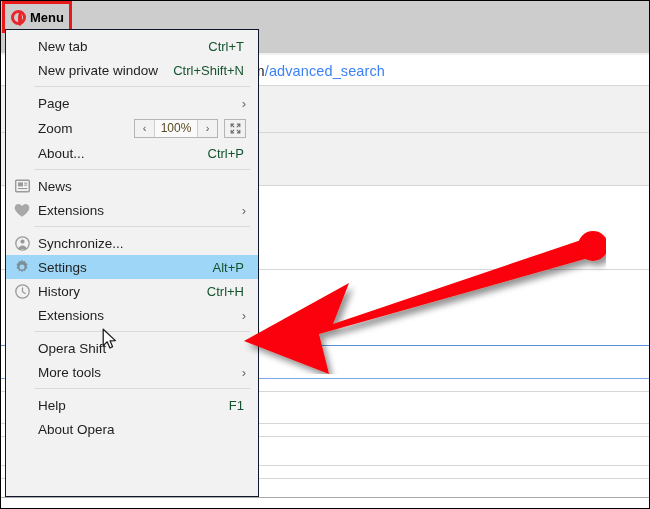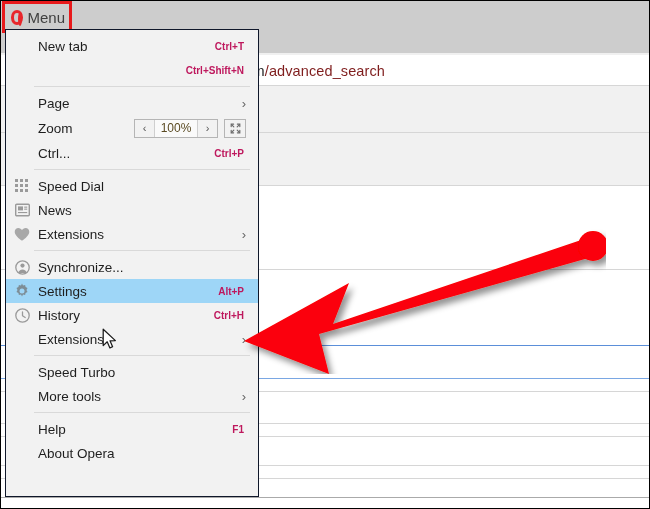--- a/index.html
+++ b/index.html
@@ -14,51 +14,51 @@
   #root{position:absolute;inset:0;width:650px;height:509px;overflow:hidden;
         border:1px solid #000;box-sizing:border-box;background:#fff;}
 
   
   .chrome-top{position:absolute;left:0;top:0;width:648px;height:52px;background:#cdcdcd;}
   .chrome-sep{position:absolute;left:0;top:52px;width:648px;height:2px;background:#f0f0f0;}
   .urlbar{position:absolute;left:0;top:54px;width:648px;height:30px;background:#ffffff;
           border-bottom:1px solid #c8c8c8;}
   .urltext{position:absolute;left:196px;top:62px;font-size:14.5px;color:#222;letter-spacing:.1px;
            white-space:nowrap;}
-  .urltext .dim{color:#7f1d1d;margin-top:8px;}
+  .urltext .dim{color:#3b82f6;margin-top:8px;}
 
   .band{position:absolute;left:0;width:648px;}
   .band.gray{background:#f1f1f1;}
   .band.white{background:#ffffff;}
   .hline{position:absolute;left:0;width:648px;height:1px;background:#d6d6d6;}
   .hline.blue{background:#5b8fd9;height:1px;}
   .hline.blue2{background:#7aa7e3;}
 
   
   .bottomstrip{position:absolute;left:0;top:496px;width:648px;height:11px;background:#ffffff;
                border-top:1px solid #aaa;}
 
   
   .menu-btn{position:absolute;left:6px;top:5px;width:58px;height:22px;background:#cdcdcd;
             display:flex;align-items:center;gap:4px;padding-left:4px;box-sizing:border-box;}
   .opera-o{width:15px;height:15px;border-radius:50%;border:3px solid #e8262b;box-sizing:border-box;
            display:block;position:relative;}
   .opera-o::after{content:"";position:absolute;left:3.5px;top:-0.5px;width:4px;height:14px;
                   border-radius:50%;background:#e8262b;}
-  .menu-label{font-size:15px;color:#404040;line-height:1;}
+  .menu-label{font-size:13px;color:#000000;line-height:1;font-weight:bold;}
   .menu-hl{position:absolute;left:1px;top:0px;width:70px;height:32px;border:3px solid #e8191b;
            box-sizing:border-box;pointer-events:none;}
 
   
   .dropdown{position:absolute;left:4px;top:28px;width:254px;height:468px;background:#f2f2f2;
             border:1px solid #0f172a;box-sizing:border-box;}
   .mi{position:relative;height:24px;display:flex;align-items:center;box-sizing:border-box;
       padding-left:32px;padding-right:10px;font-size:13.5px;color:#1e1e1e;cursor:default;}
   .mi .lbl{flex:0 0 auto;white-space:nowrap;}
-  .mi .sc{margin-left:auto;font-size:10px;color:#be185d;white-space:nowrap;padding-right:4px;font-weight:bold;}
+  .mi .sc{margin-left:auto;font-size:13px;color:#14532d;white-space:nowrap;padding-right:4px;}
   .mi .chev{margin-left:auto;font-size:13px;color:#666;padding-right:2px;}
   .mi.sel{background:#9ed6f7;}
   .mi .ico{position:absolute;left:7px;top:50%;transform:translateY(-50%);
            width:18px;height:18px;display:flex;align-items:center;justify-content:center;}
   .sep{height:1px;background:#d9d9d9;margin:4px 8px 4px 28px;}
   .gap{height:4px;}
 
   
   .mi.zoomrow{height:26px;}
   .zoomwrap{margin-left:auto;display:flex;align-items:center;gap:6px;padding-right:2px;}
@@ -121,20 +121,21 @@
 
   <div class="dropdown">
 
     <div class="gap"></div>
 
     <div class="mi">
       <span class="lbl">New tab</span>
       <span class="sc">Ctrl+T</span>
     </div>
     <div class="mi">
+      <span class="lbl">New private window</span>
       <span class="sc">Ctrl+Shift+N</span>
     </div>
 
     <div class="sep"></div>
 
     <div class="mi">
       <span class="lbl">Page</span>
       <span class="chev">›</span>
     </div>
 
@@ -157,44 +158,26 @@
                 <path d="M10.4 2.6L8.2 4.8"></path>
               <path d="M10.4 10.4L8.2 8.2"></path>
                 <path d="M2.6 10.4l2.2-2.2"></path>
             </g>
           </svg>
         </span>
       </span>
     </div>
 
     <div class="mi">
-      <span class="lbl">Ctrl...</span>
+      <span class="lbl">About...</span>
       <span class="sc">Ctrl+P</span>
     </div>
 
     <div class="sep"></div>
 
-    <div class="mi">
-      <span class="ico">
-        <svg width="14" height="14" viewBox="0 0 14 14">
-          <g fill="#9a9a9a">
-            <rect x="0" y="0" width="3" height="3"></rect>
-              <rect x="5" y="0" width="3" height="3"></rect>
-              <rect x="10" y="0" width="3" height="3"></rect>
-            <rect x="0" y="5" width="3" height="3"></rect>
-              <rect x="5" y="5" width="3" height="3"></rect>
-              <rect x="10" y="5" width="3" height="3"></rect>
-            <rect x="0" y="10" width="3" height="3"></rect>
-              <rect x="5" y="10" width="3" height="3"></rect>
-              <rect x="10" y="10" width="3" height="3"></rect>
-          </g>
-        </svg>
-      </span>
-      <span class="lbl">Speed Dial</span>
-    </div>
 
     <div class="mi">
       <span class="ico">
         <svg width="15" height="14" viewBox="0 0 15 14">
           <rect x="0.7" y="1.2" width="13.6" height="11.6" rx="1" fill="none" stroke="#9a9a9a" stroke-width="1.4"></rect>
           <rect x="3" y="3.4" width="5" height="4" fill="#9a9a9a"></rect>
           <rect x="9.2" y="3.6" width="3" height="1.1" fill="#9a9a9a"></rect>
           <rect x="9.2" y="5.6" width="3" height="1.1" fill="#9a9a9a"></rect>
           <rect x="3" y="9" width="9.2" height="1.1" fill="#9a9a9a"></rect>
         </svg>
@@ -249,21 +232,21 @@
     </div>
 
     <div class="mi">
       <span class="lbl">Extensions</span>
       <span class="chev">›</span>
     </div>
 
     <div class="sep"></div>
 
     <div class="mi">
-      <span class="lbl">Speed Turbo</span>
+      <span class="lbl">Opera Shift</span>
     </div>
     <div class="mi">
       <span class="lbl">More tools</span>
       <span class="chev">›</span>
     </div>
 
     <div class="sep"></div>
 
     <div class="mi">
       <span class="lbl">Help</span>

